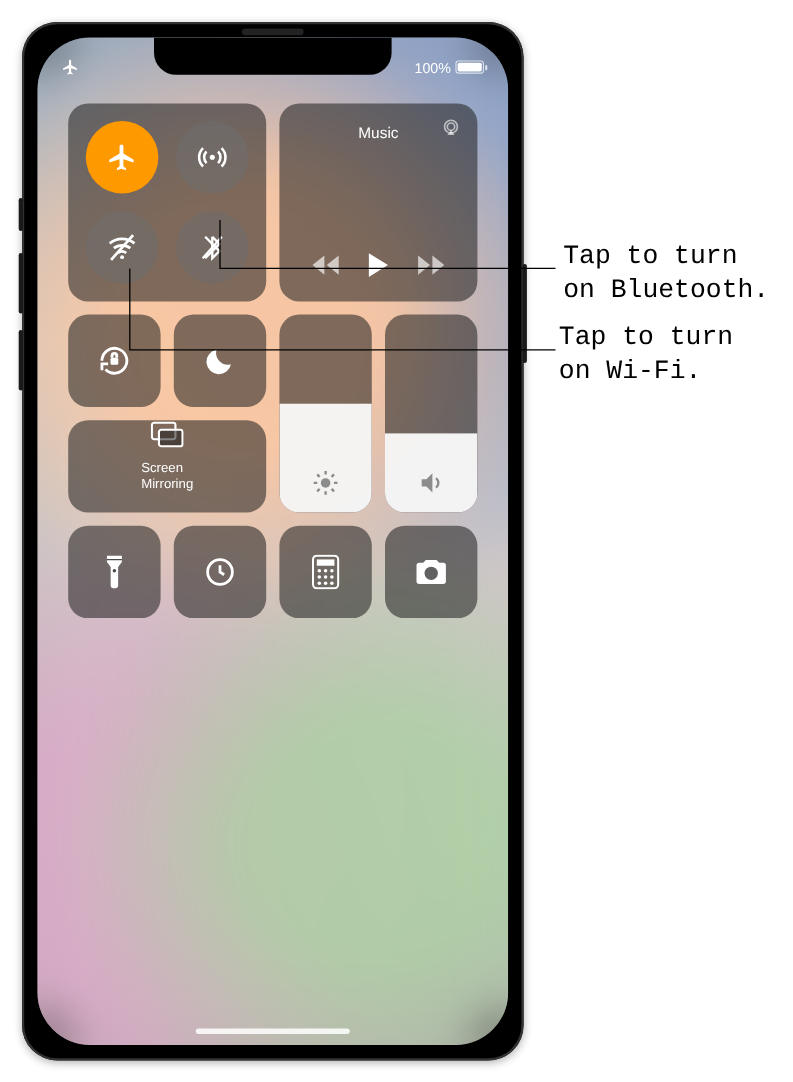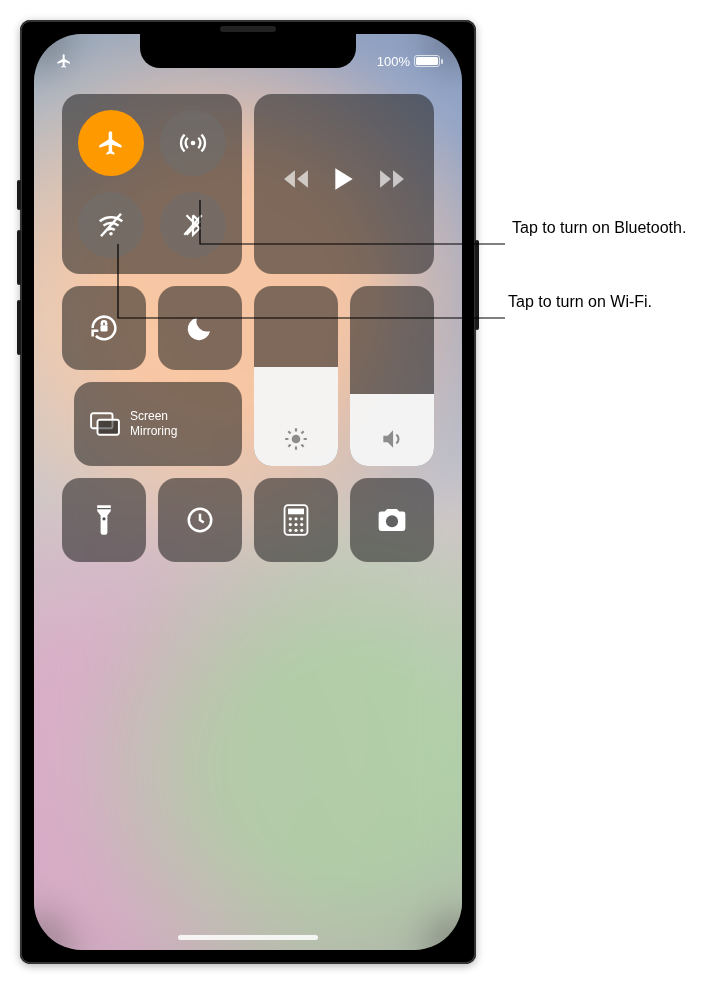--- a/index.html
+++ b/index.html
@@ -10,21 +10,21 @@
     font-family: -apple-system, "Helvetica Neue", Arial, sans-serif;
     position: relative;
     overflow: hidden;
   }
   .phone {
     position: absolute;
     left: 20px;
     top: 20px;
     width: 456px;
     height: 944px;
-    border-radius: 10px;
+    border-radius: 32px;
     background: #000;
     box-shadow: 0 2px 8px rgba(0,0,0,0.3), inset 0 0 0 2px #333;
     padding: 14px;
   }
   .side-btn {
     position: absolute;
     background: #1a1a1a;
     border-radius: 2px;
   }
   .side-left-1 { left: -3px; top: 160px; width: 4px; height: 30px; }
@@ -182,24 +182,24 @@
     align-items:center;
     padding: 0 8px 6px;
     color: rgba(255,255,255,0.65);
   }
   .media-controls .play { color:#fff; }
   .tile-sm { grid-column: span 1; }
   .lock { grid-column:1; grid-row:3; }
   .dnd  { grid-column:2; grid-row:3; }
   .mirror {
     grid-column:1 / span 2; grid-row:4;
+    flex-direction: column;
     gap:10px;
     padding:0 16px;
     justify-content:flex-start;
-    margin-left:12px;
   }
   .mirror-label { font-size:12px; line-height:1.25; color:#fff; }
   .brightness {
     grid-column:3; grid-row:3 / span 2;
     flex-direction: column;
     padding:0;
     overflow:hidden;
   }
   .volume {
     grid-column:4; grid-row:3 / span 2;
@@ -234,24 +234,24 @@
   }
   .callouts {
     position:absolute;
     top: 0; left: 0;
     width: 721px;
     height: 984px;
     pointer-events:none;
   }
   .callout-text {
     position:absolute;
-    font-size:16px;
+    font-size:24px;
     color:#000;
     line-height:1.3;
-    font-family: Liberation Sans, sans-serif;
+    font-family: Liberation Mono, monospace;
   }
   svg { display:block; }
   .leader {
     position:absolute;
     stroke:#000;
     stroke-width:1.2;
     fill:none;
   }
 </style>
 </head>
@@ -307,20 +307,30 @@
         </div>
         <div class="conn-btn conn-off">
           <svg width="26" height="26" viewBox="0 0 24 24" fill="none" stroke="#fff" stroke-width="2">
             <path d="M12 3v18l6-6-12-12M12 3l6 6-12 12"></path>
             <line x1="4" y1="21" x2="20" y2="3"></line>
           </svg>
         </div>
       </div>
 
       <div class="module media">
+        <div class="media-top">
+          <span class="media-title">Music</span>
+          <span class="airplay-icon">
+            <svg width="20" height="20" viewBox="0 0 24 24" fill="none" stroke="rgba(255,255,255,0.6)" stroke-width="1.8">
+              <circle cx="12" cy="11" r="7"></circle>
+                <circle cx="12" cy="11" r="4"></circle>
+              <path d="M8 20l4-5 4 5z" fill="rgba(255,255,255,0.6)" stroke="none"></path>
+            </svg>
+          </span>
+        </div>
         <div class="media-controls">
           <span>
             <svg width="26" height="22" viewBox="0 0 24 20" fill="currentColor">
                 <path d="M11 2v16L1 10zM23 2v16L13 10z"></path>
               </svg>
           </span>
           <span class="play">
             <svg width="24" height="26" viewBox="0 0 20 24" fill="currentColor">
                 <path d="M2 2v20l16-10z"></path>
               </svg>

